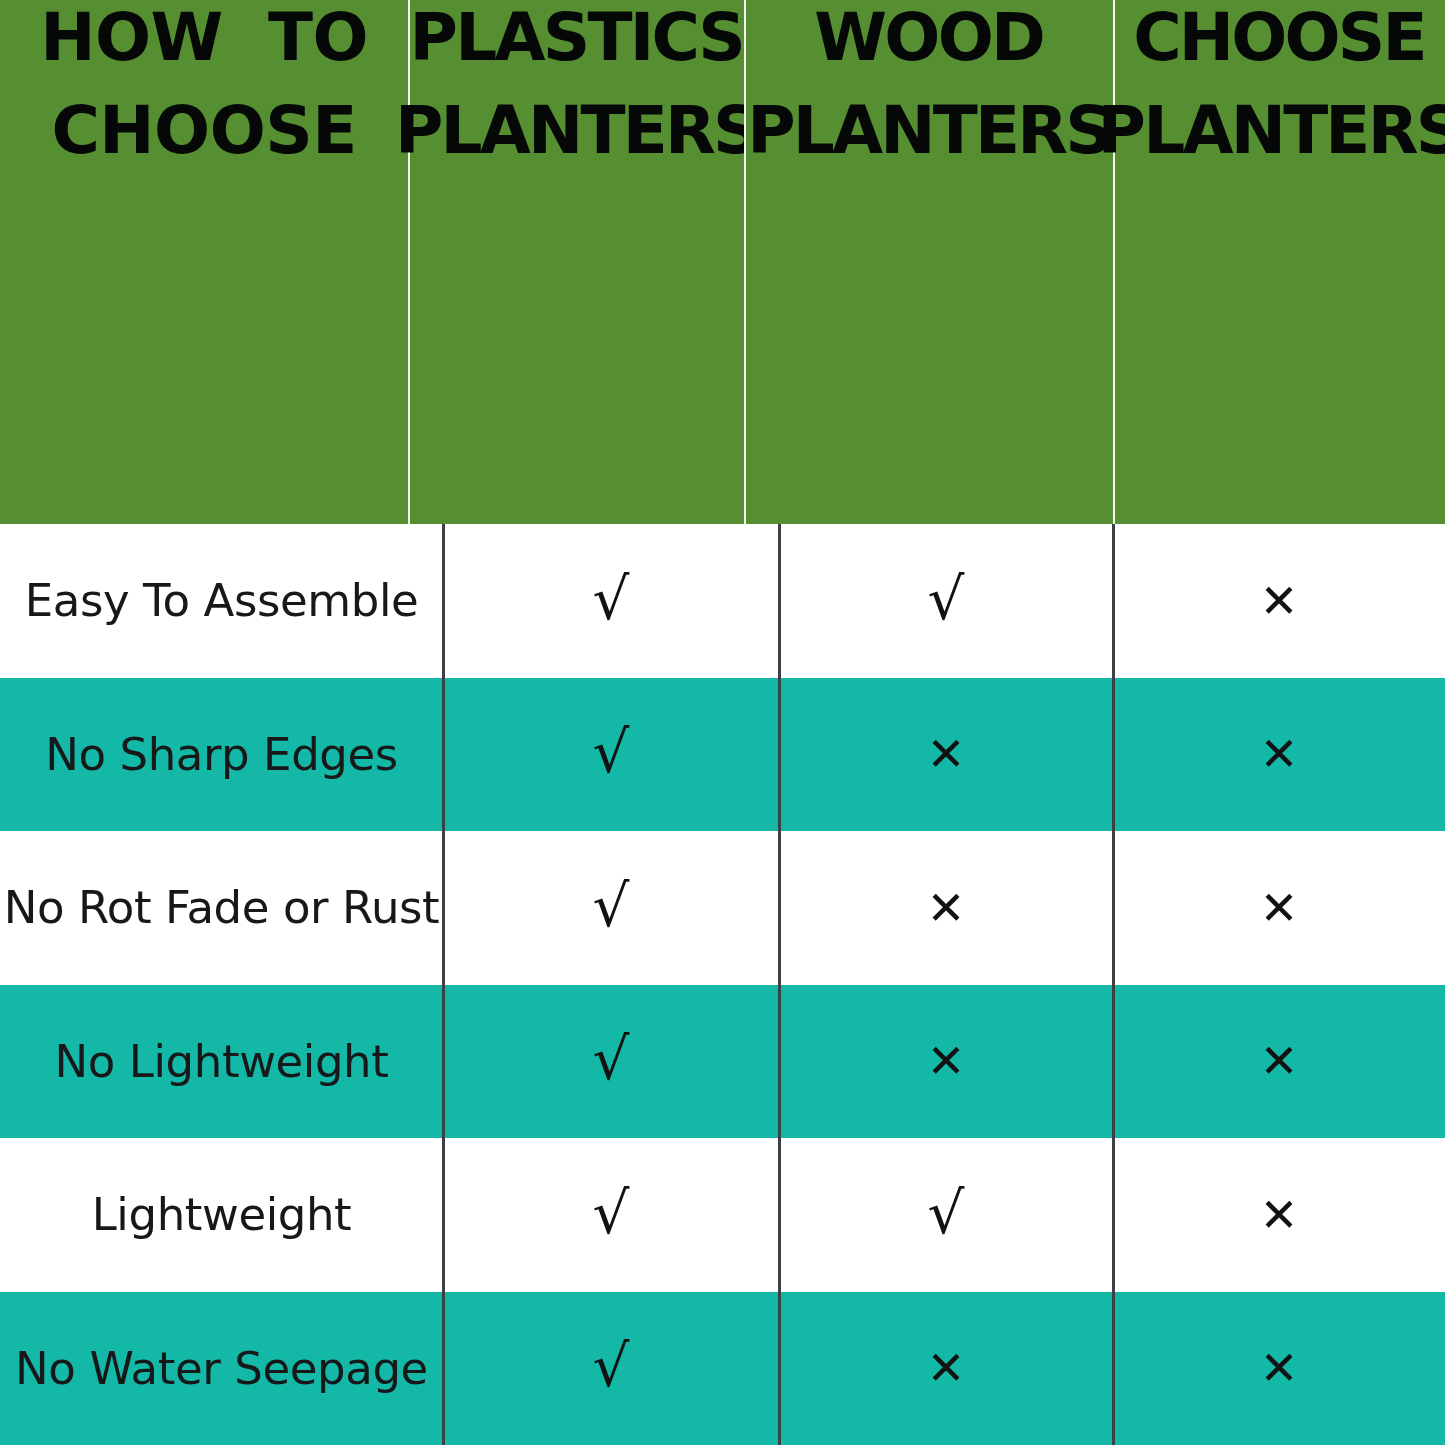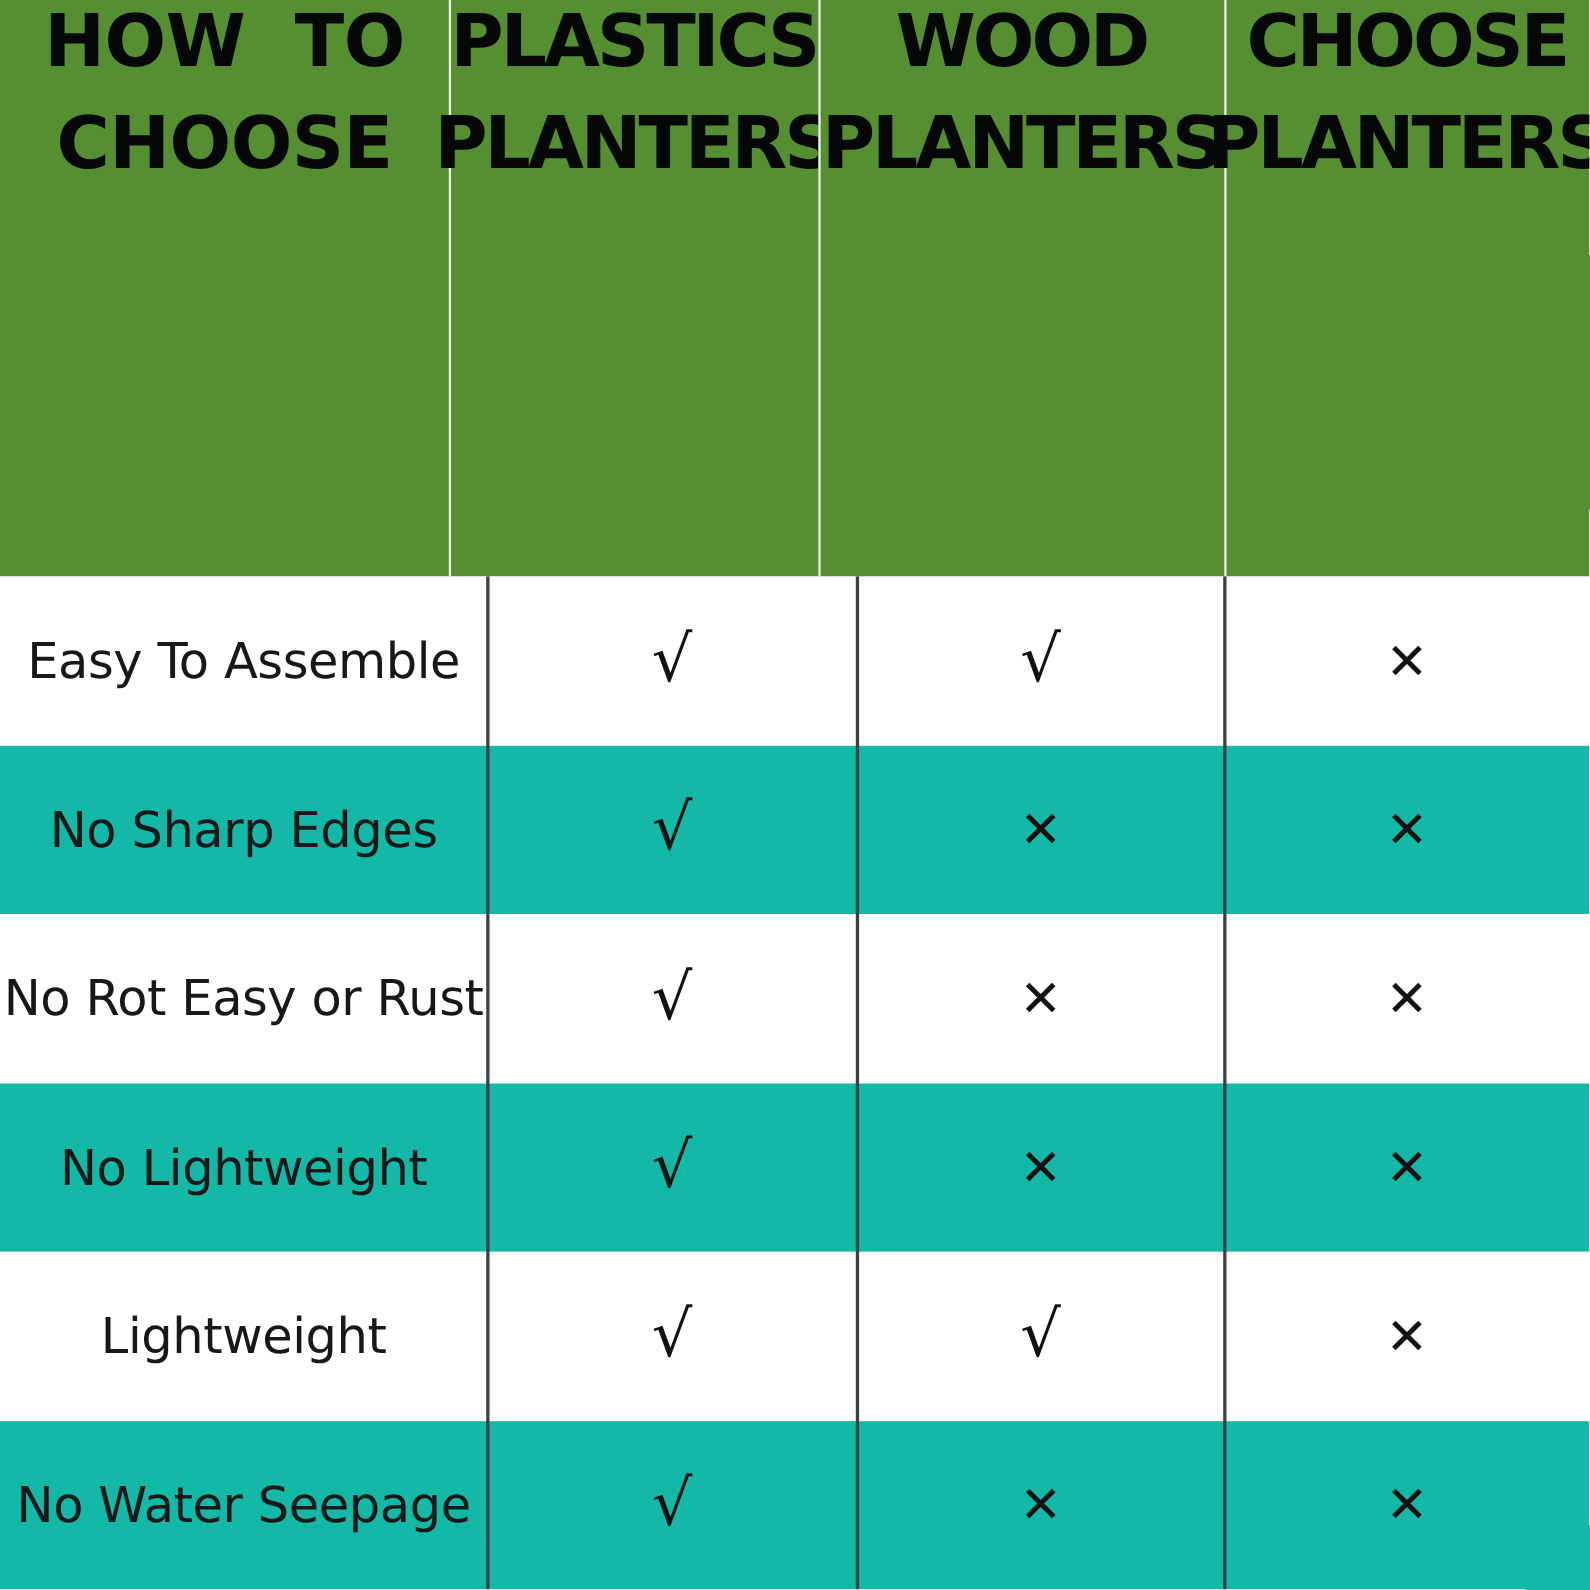--- a/index.html
+++ b/index.html
@@ -198,21 +198,21 @@
       <div class="cell c2">
         <span class="mark cross">✕</span>
       </div>
       <div class="cell c3">
         <span class="mark cross">✕</span>
       </div>
     </div>
 
     <div class="data-row white">
       <div class="cell c0">
-        <span class="label-text">No Rot Easy or Rust</span>
+        <span class="label-text">No Rot Fade or Rust</span>
       </div>
       <div class="cell c1">
         <span class="mark check">√</span>
       </div>
       <div class="cell c2">
         <span class="mark cross">✕</span>
       </div>
       <div class="cell c3">
         <span class="mark cross">✕</span>
       </div>

